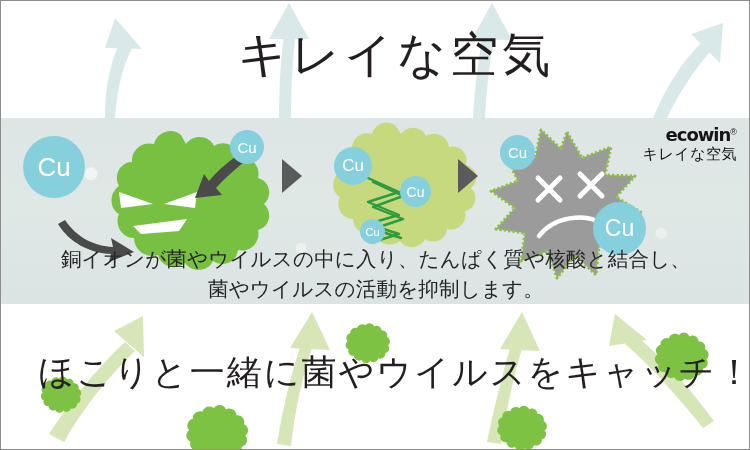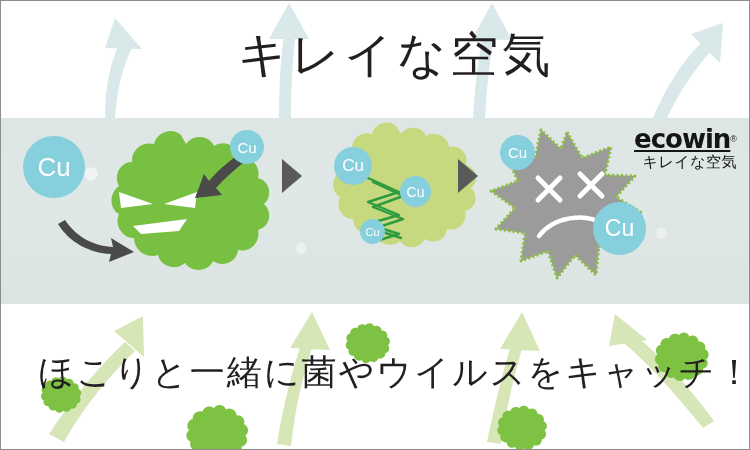--- a/index.html
+++ b/index.html
@@ -53,23 +53,23 @@
     z-index:5;
   }
   .mid-caption span{display:block;}
 
   
   .logo-ecowin{
     position:absolute;right:14px;top:8px;text-align:right;z-index:6;
     line-height:1;
   }
   .logo-word{
-    font-size:26px;font-weight:bold;color:#151515;
-    font-family:"DejaVu Sans","Liberation Sans",sans-serif;
-    letter-spacing:-1px;display:inline-block;text-decoration:underline;
+    font-size:18px;font-weight:bold;color:#151515;
+    font-family:"DejaVu Sans","Liberation Sans",sans-serif;
+    letter-spacing:-1px;display:inline-block;
   }
   .logo-reg{
     font-size:9px;vertical-align:super;font-weight:normal;color:#151515;
   }
   .logo-sub{
     font-size:15px;color:#151515;margin-top:3px;letter-spacing:.5px;
     font-family:"DejaVu Sans","Liberation Sans",sans-serif;
   }
 
   
@@ -260,20 +260,24 @@
 
     <div class="tri" style="left:457px;top:41px;"></div>
 
     <div class="cu" style="left:499px;top:17px;width:35px;height:35px;font-size:15px;">
       <span>Cu</span>
     </div>
     <div class="cu" style="left:592px;top:84px;width:53px;height:53px;font-size:23px;">
       <span>Cu</span>
     </div>
 
+    <div class="mid-caption">
+      <span>銅イオンが菌やウイルスの中に入り、たんぱく質や核酸と結合し、</span>
+      <span>菌やウイルスの活動を抑制します。</span>
+    </div>
   </div>
 
   <div class="band-bot">
 
     <svg class="layer" width="750" height="146" viewBox="0 0 750 146">
       <g fill="#d6e6b7">
 
         <g>
           <path d="M48 130 C70 96 98 62 124 38 L134 47 C108 72 82 104 63 138 Z"></path>
           <path d="M142 12 L143 53 L113 27 Z"></path>

